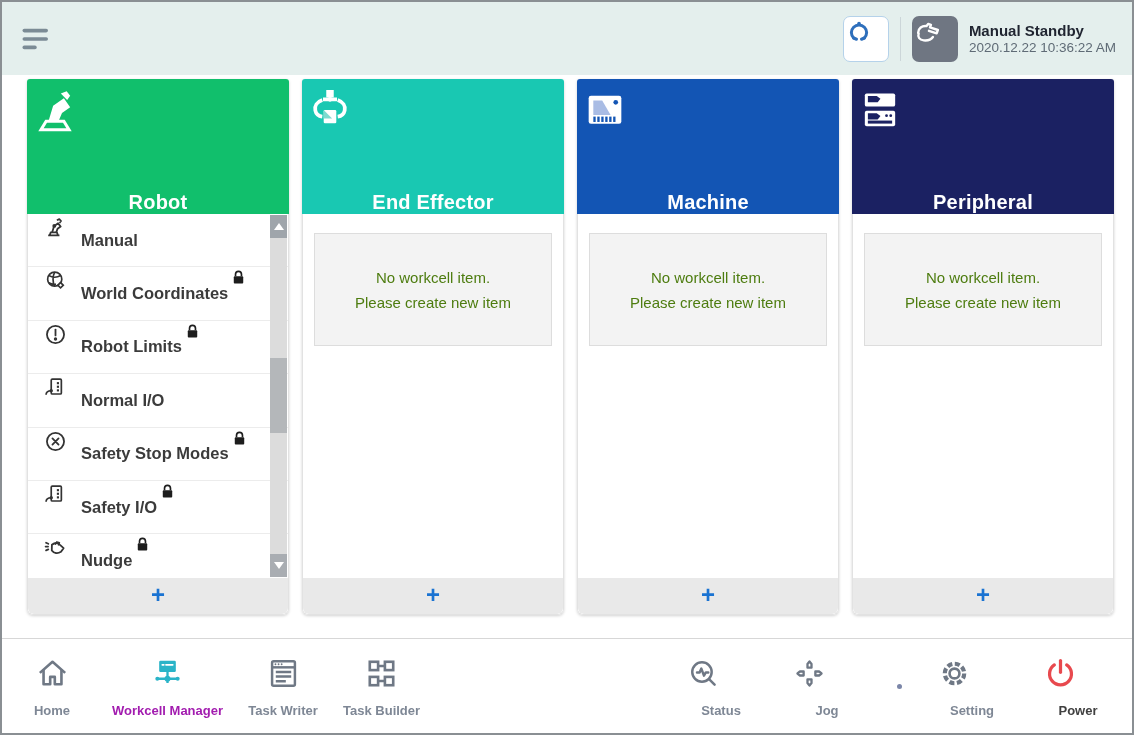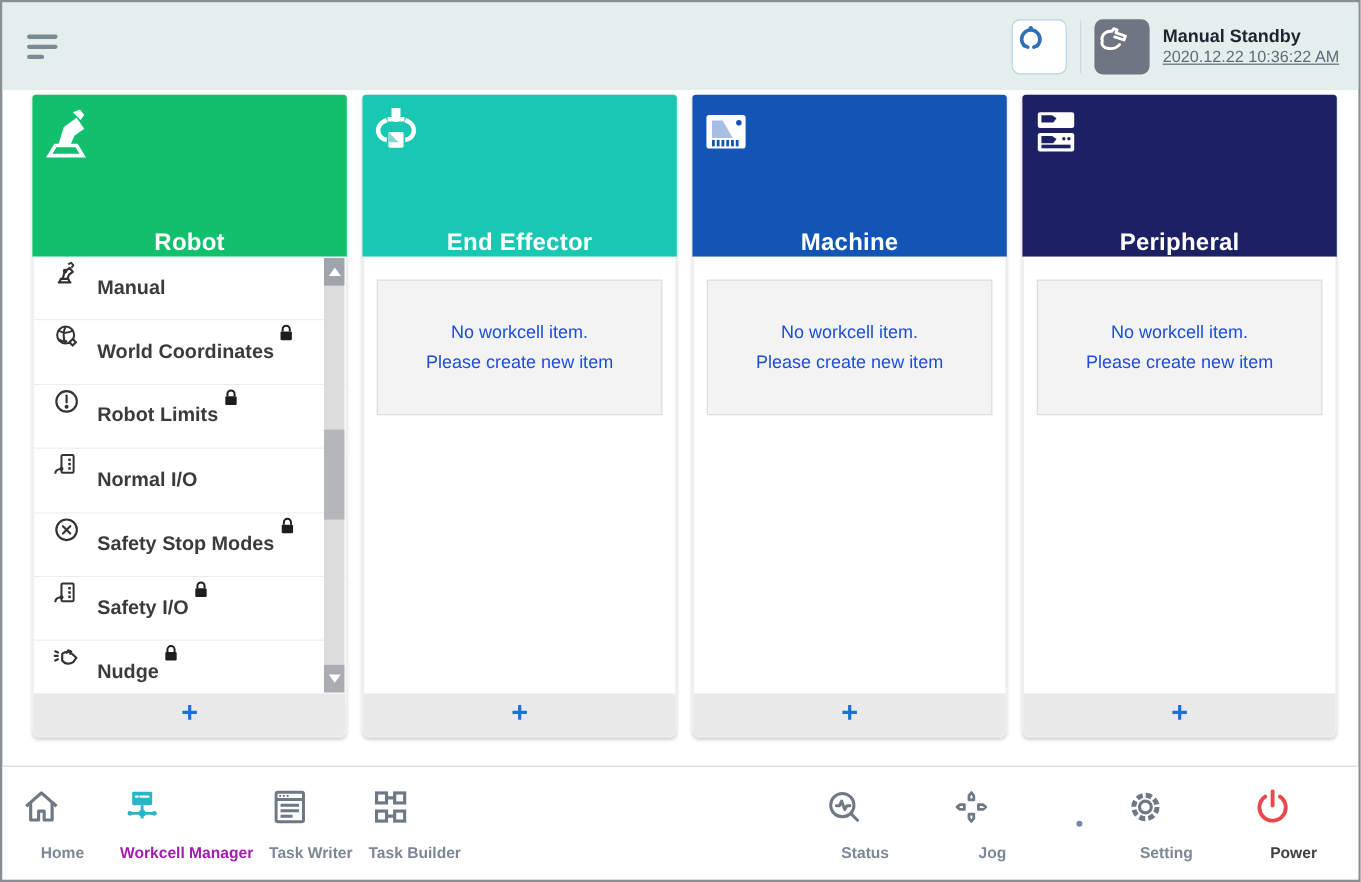--- a/index.html
+++ b/index.html
@@ -17,21 +17,21 @@
   .mode-btn { width:46px; height:46px; background:#fff; border:1.5px solid #b5d2ea;
               border-radius:7px; display:flex; align-items:center; justify-content:center;
               color:#2e6fbc; cursor:pointer; }
   .mode-btn svg { width:30px; height:30px; }
   .v-divider { width:1px; height:44px; background:#ccd6d9; }
   .hand-badge { width:46px; height:46px; background:#6f7682; border-radius:7px;
                 display:flex; align-items:center; justify-content:center; color:#fff; }
   .hand-badge svg { width:32px; height:32px; }
   .status-text { display:flex; flex-direction:column; justify-content:center; gap:3px; }
   .status-title { font-size:15px; font-weight:700; color:#1f2430; line-height:1; }
-  .status-time  { font-size:13.5px; color:#5f6b76; line-height:1;text-decoration:underline; }
+  .status-time  { font-size:13.5px; color:#5f6b76; line-height:1; }
 
   
   .columns { position:absolute; top:77px; left:25px; display:flex; gap:13px; }
   .col { width:262px; height:536px; display:flex; flex-direction:column;
          border-radius:3px 3px 6px 6px; box-shadow:0 1px 3px rgba(0,0,0,0.18); }
   .col-header { height:135px; color:#fff; display:flex; flex-direction:column;
                 align-items:center; justify-content:center; gap:10px; padding-top:4px;
                 border-radius:3px 3px 0 0; cursor:pointer; }
   .col-header svg { width:56px; height:56px; }
   .col-title { font-size:20px; font-weight:700; letter-spacing:0.2px; }
@@ -63,34 +63,34 @@
             border-bottom:7px solid #fff; }
   .tri-down { width:0; height:0; border-left:5px solid transparent; border-right:5px solid transparent;
               border-top:7px solid #fff; }
   .scroll-thumb { position:absolute; left:0; top:143px; width:17px; height:75px;
                   background:#b4b7ba; cursor:grab; }
 
   
   .empty-box { margin:19px 11px 0 11px; height:113px; background:#f3f3f3;
                border:1px solid #ddd; display:flex; flex-direction:column;
                align-items:center; justify-content:center; gap:8px; }
-  .empty-box span { font-size:15px; color:#1d4ed8; }
+  .empty-box span { font-size:15px; color:#4d7c0f; }
 
   
   .add-bar { position:absolute; left:0; right:0; bottom:0; height:36px; background:#e9e9e9;
              display:flex; align-items:center; justify-content:center; z-index:4;
              border-radius:0 0 6px 6px; cursor:pointer; }
   .add-bar span { color:#1a73d2; font-size:24px; font-weight:700; line-height:1; margin-top:-2px; }
 
   
   .bottom-nav { position:absolute; left:0; right:0; bottom:0; height:95px; background:#fff;
                 border-top:1px solid #d7d7d7; display:flex; align-items:center;
                 justify-content:space-between; padding:0 8px; }
   .nav-group { display:flex; align-items:center; }
-  .nav-group.left  { gap:12px; margin-left:6px; }
+  .nav-group.left  { gap:24px; margin-left:6px;text-align:center; }
   .nav-group.right { gap:34px; margin-right:10px; }
   .nav-item { display:flex; flex-direction:column; align-items:center; gap:7px;
               min-width:72px; cursor:pointer; color:#6f7885; }
   .nav-item svg { width:37px; height:37px; }
   .nav-label { font-size:13px; font-weight:700; color:#7e8795; white-space:nowrap; }
   .nav-item.active { color:#2ab4c8; }
   .nav-item.active .nav-label { color:#a21caf; }
   .nav-item.power { color:#e8494e; }
   .nav-item.power .nav-label { color:#404040; }
   .nav-dot { width:5px; height:5px; border-radius:50%; background:#7b86a8; }

